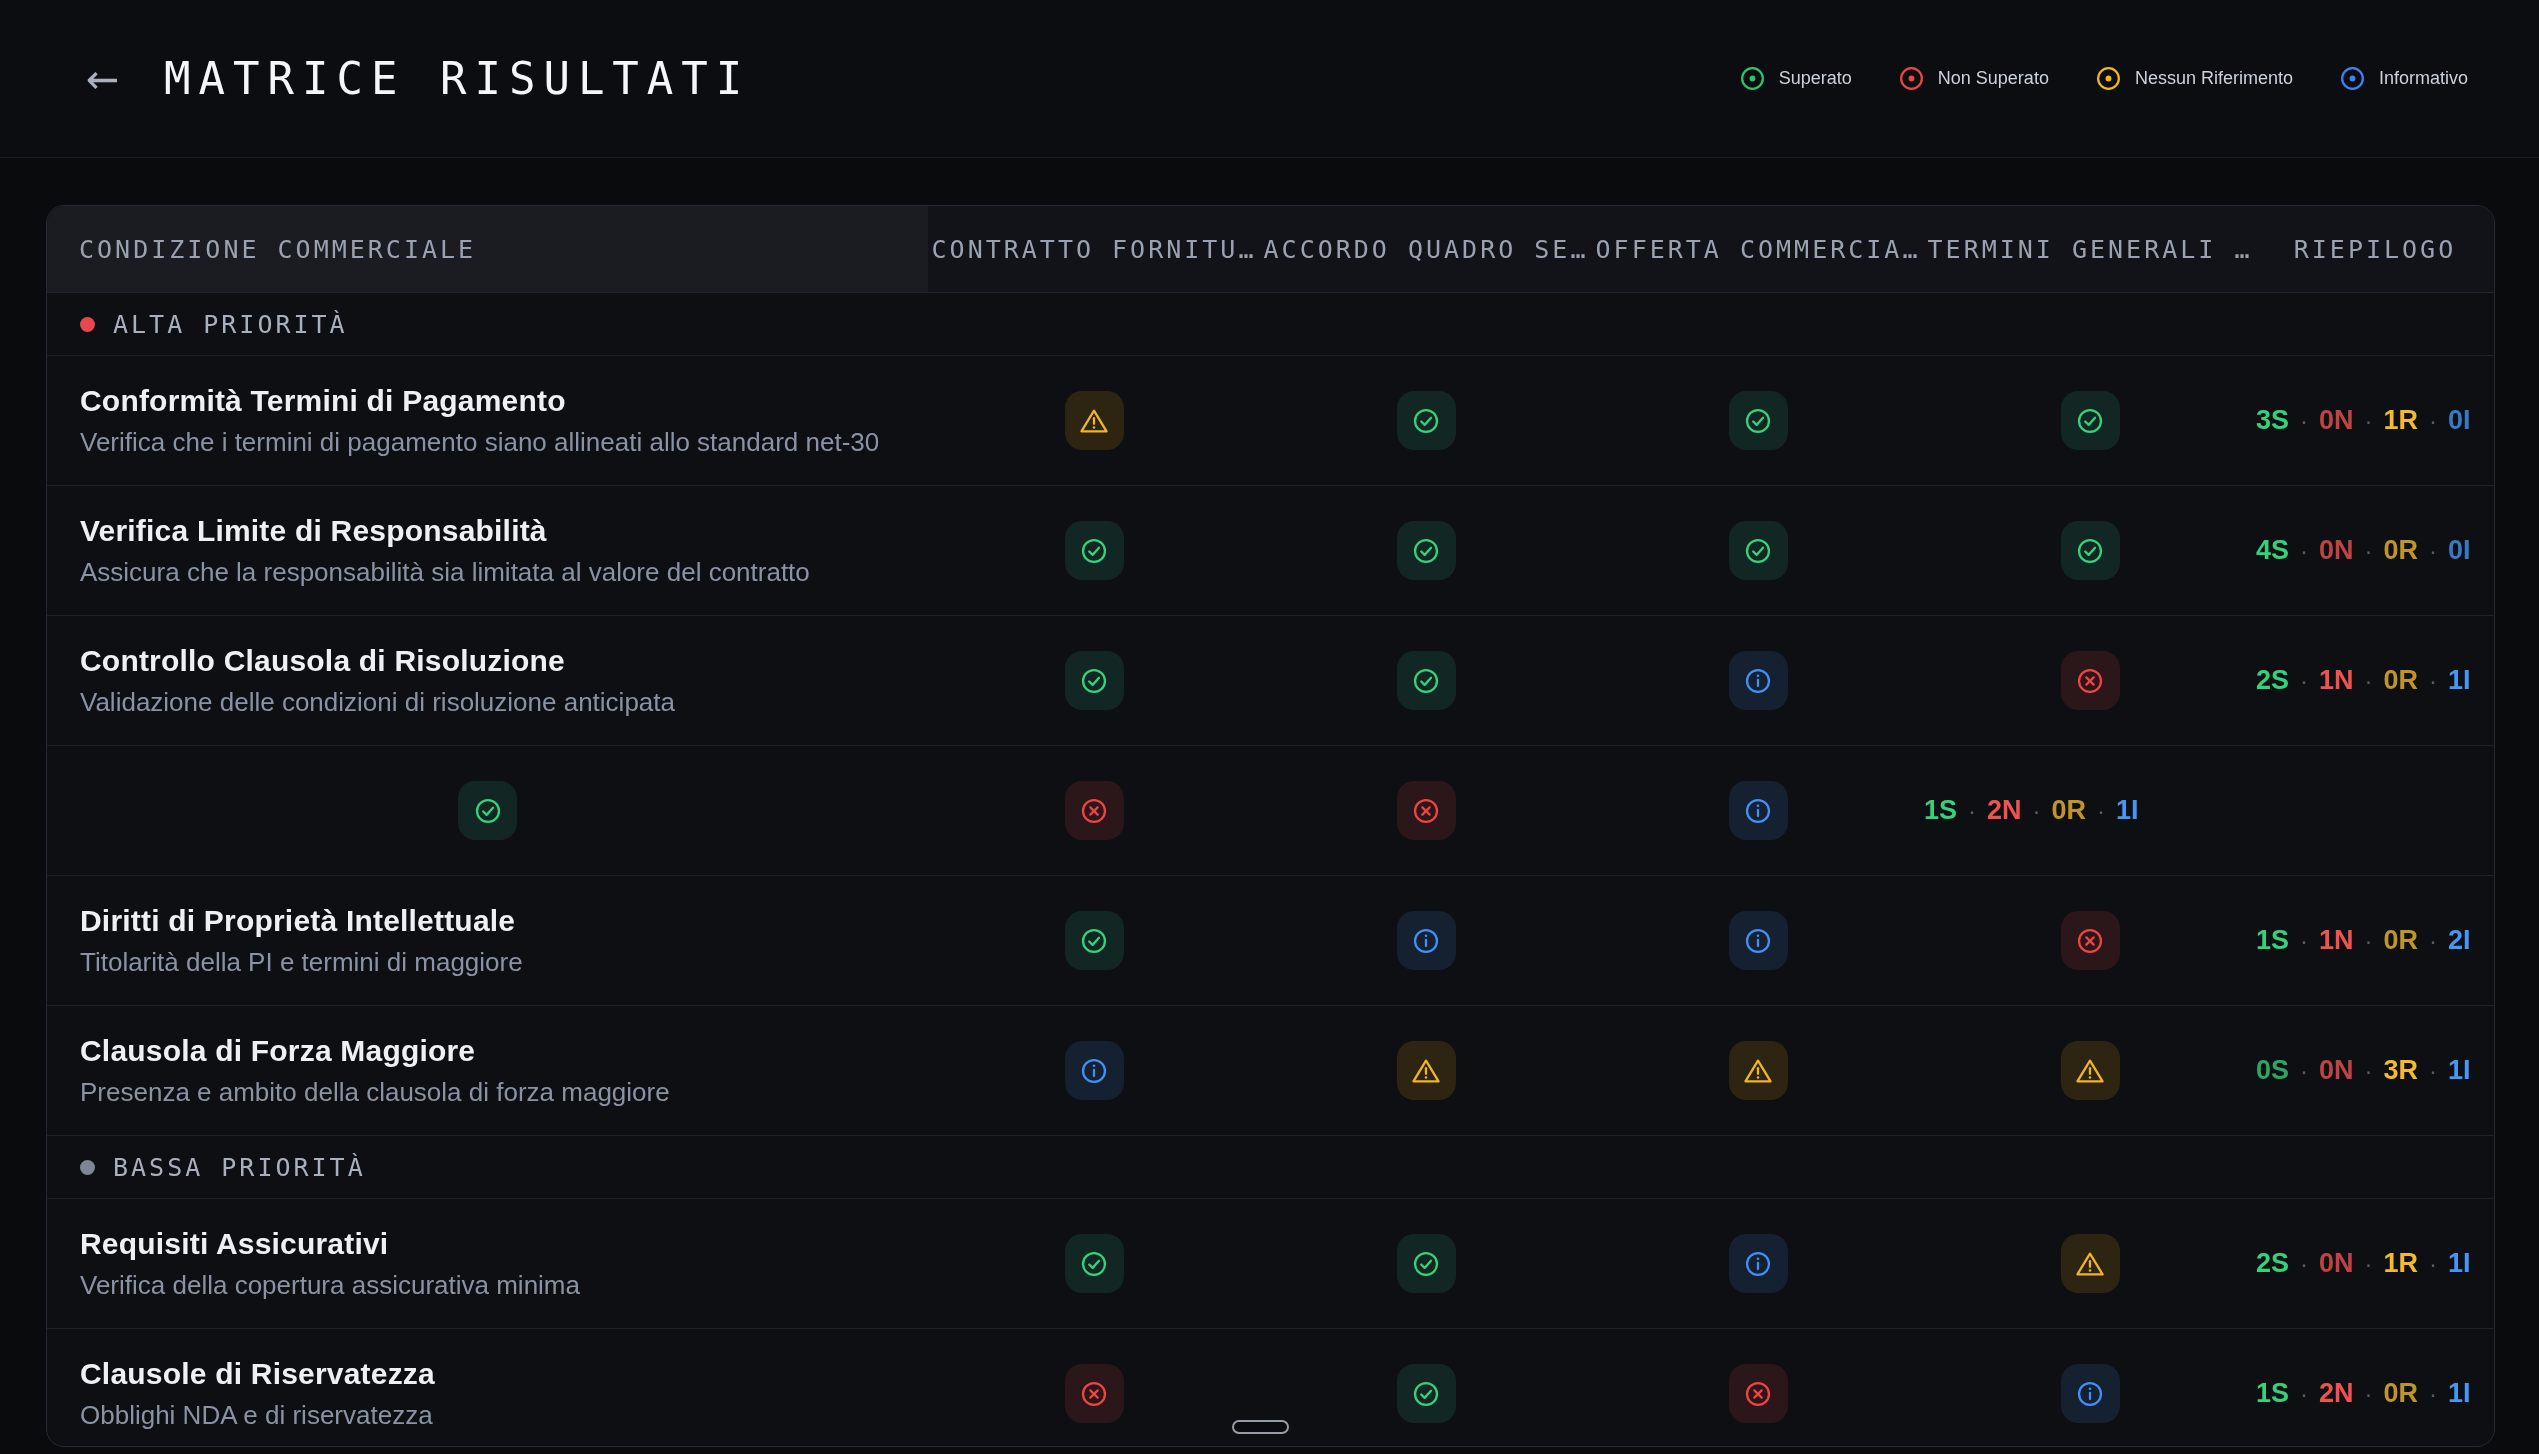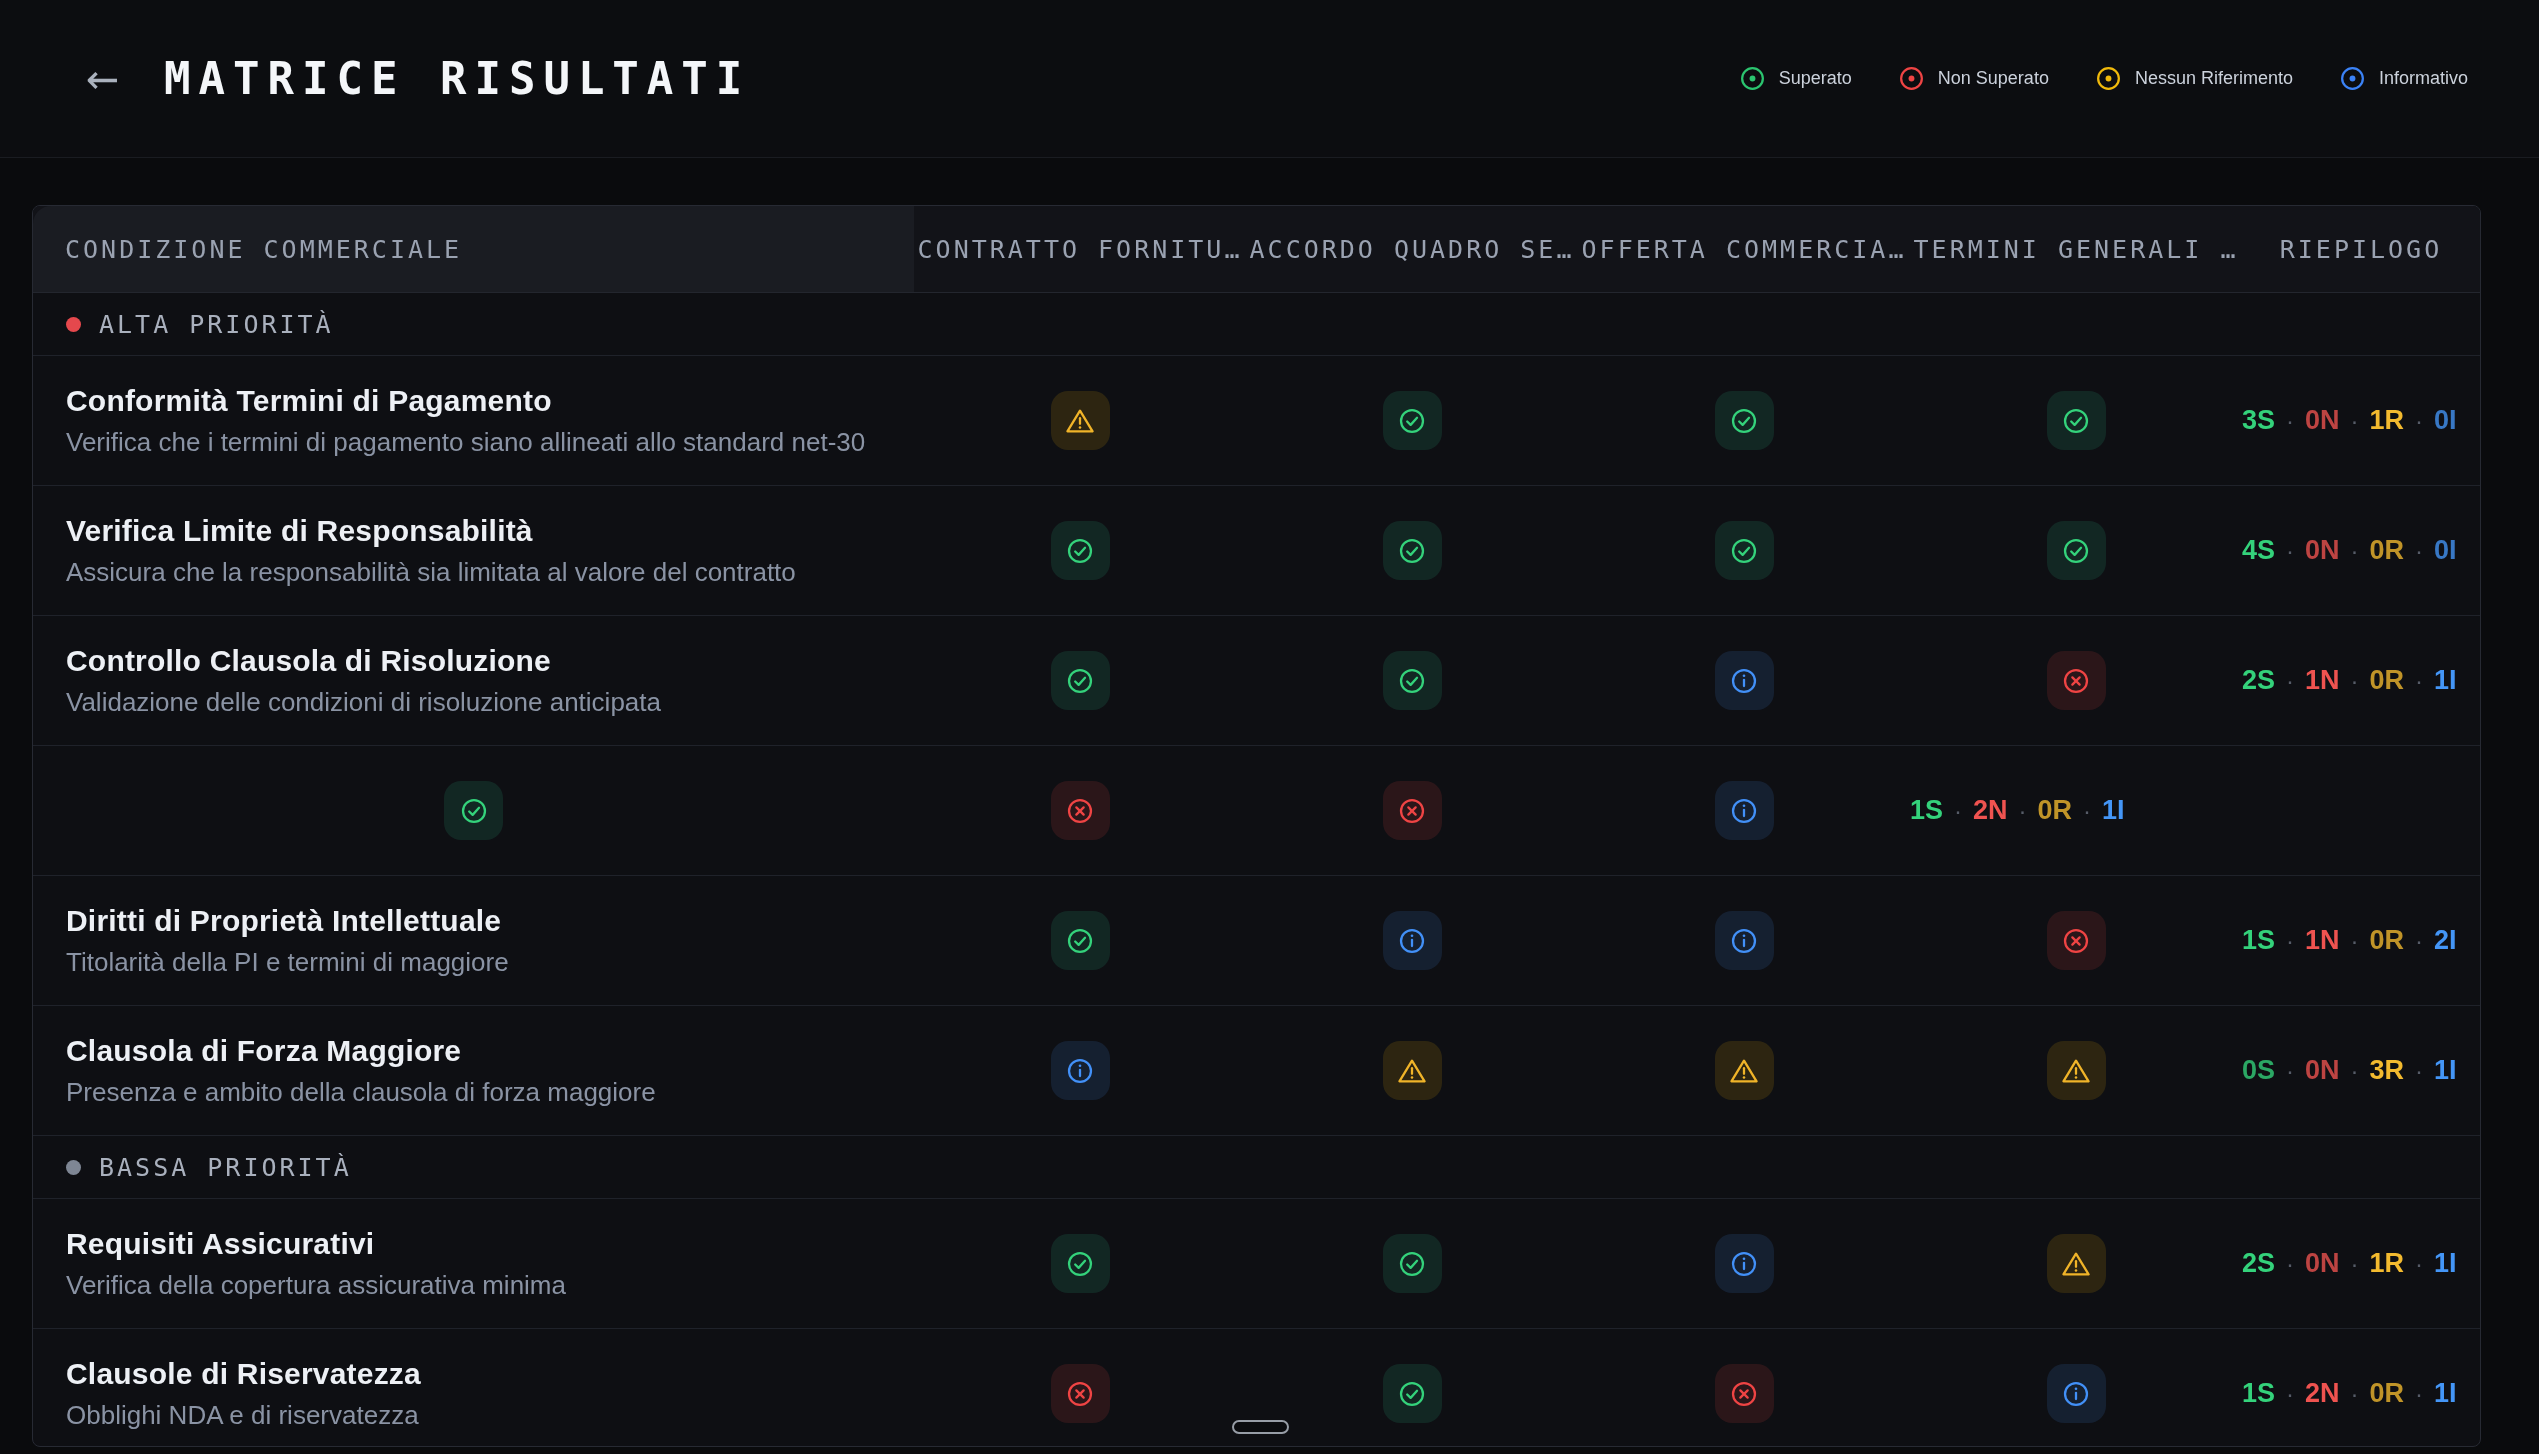--- a/index.html
+++ b/index.html
@@ -23,42 +23,42 @@
   .back-btn {
     width:55px; height:55px;
     display:flex; align-items:center; justify-content:center;
     color:#aab1bd; font-size:40px; line-height:1;
     background:none; border:none; cursor:pointer;
     font-family:"DejaVu Sans", sans-serif;
   }
   .title-block { margin-left:34px; }
   .page-title {
     font-family:"DejaVu Sans Mono", monospace;
-    font-weight:bold;
+    font-weight:normal;
     font-size:44px;
     letter-spacing:8px;
     color:#f4f6f9;
   }
   .page-subtitle {
     margin-top:10px;
     font-size:27px;
     color:#8d95a3;
   }
   .legend { margin-left:auto; display:flex; align-items:center; gap:46px; }
   .legend-item { display:flex; align-items:center; gap:13px; }
   .legend-label { font-size:18px; color:#ccd2dc; }
 
   
   .card {
     position:absolute;
-    left:32px; top:205px;
+    left:46px; top:205px;
     width:2449px; height:1242px;
     background:#0e0f13;
     border:1px solid #272a33;
-    border-radius:8px;
+    border-radius:18px;
     overflow:hidden;
   }
   .mrow {
     display:grid;
     grid-template-columns:881px 332px 332px 332px 332px 1fr;
   }
   
   .mhead { height:87px; background:#121318; border-bottom:1px solid #23262e; }
   .hcell {
     font-family:"DejaVu Sans Mono", monospace;

